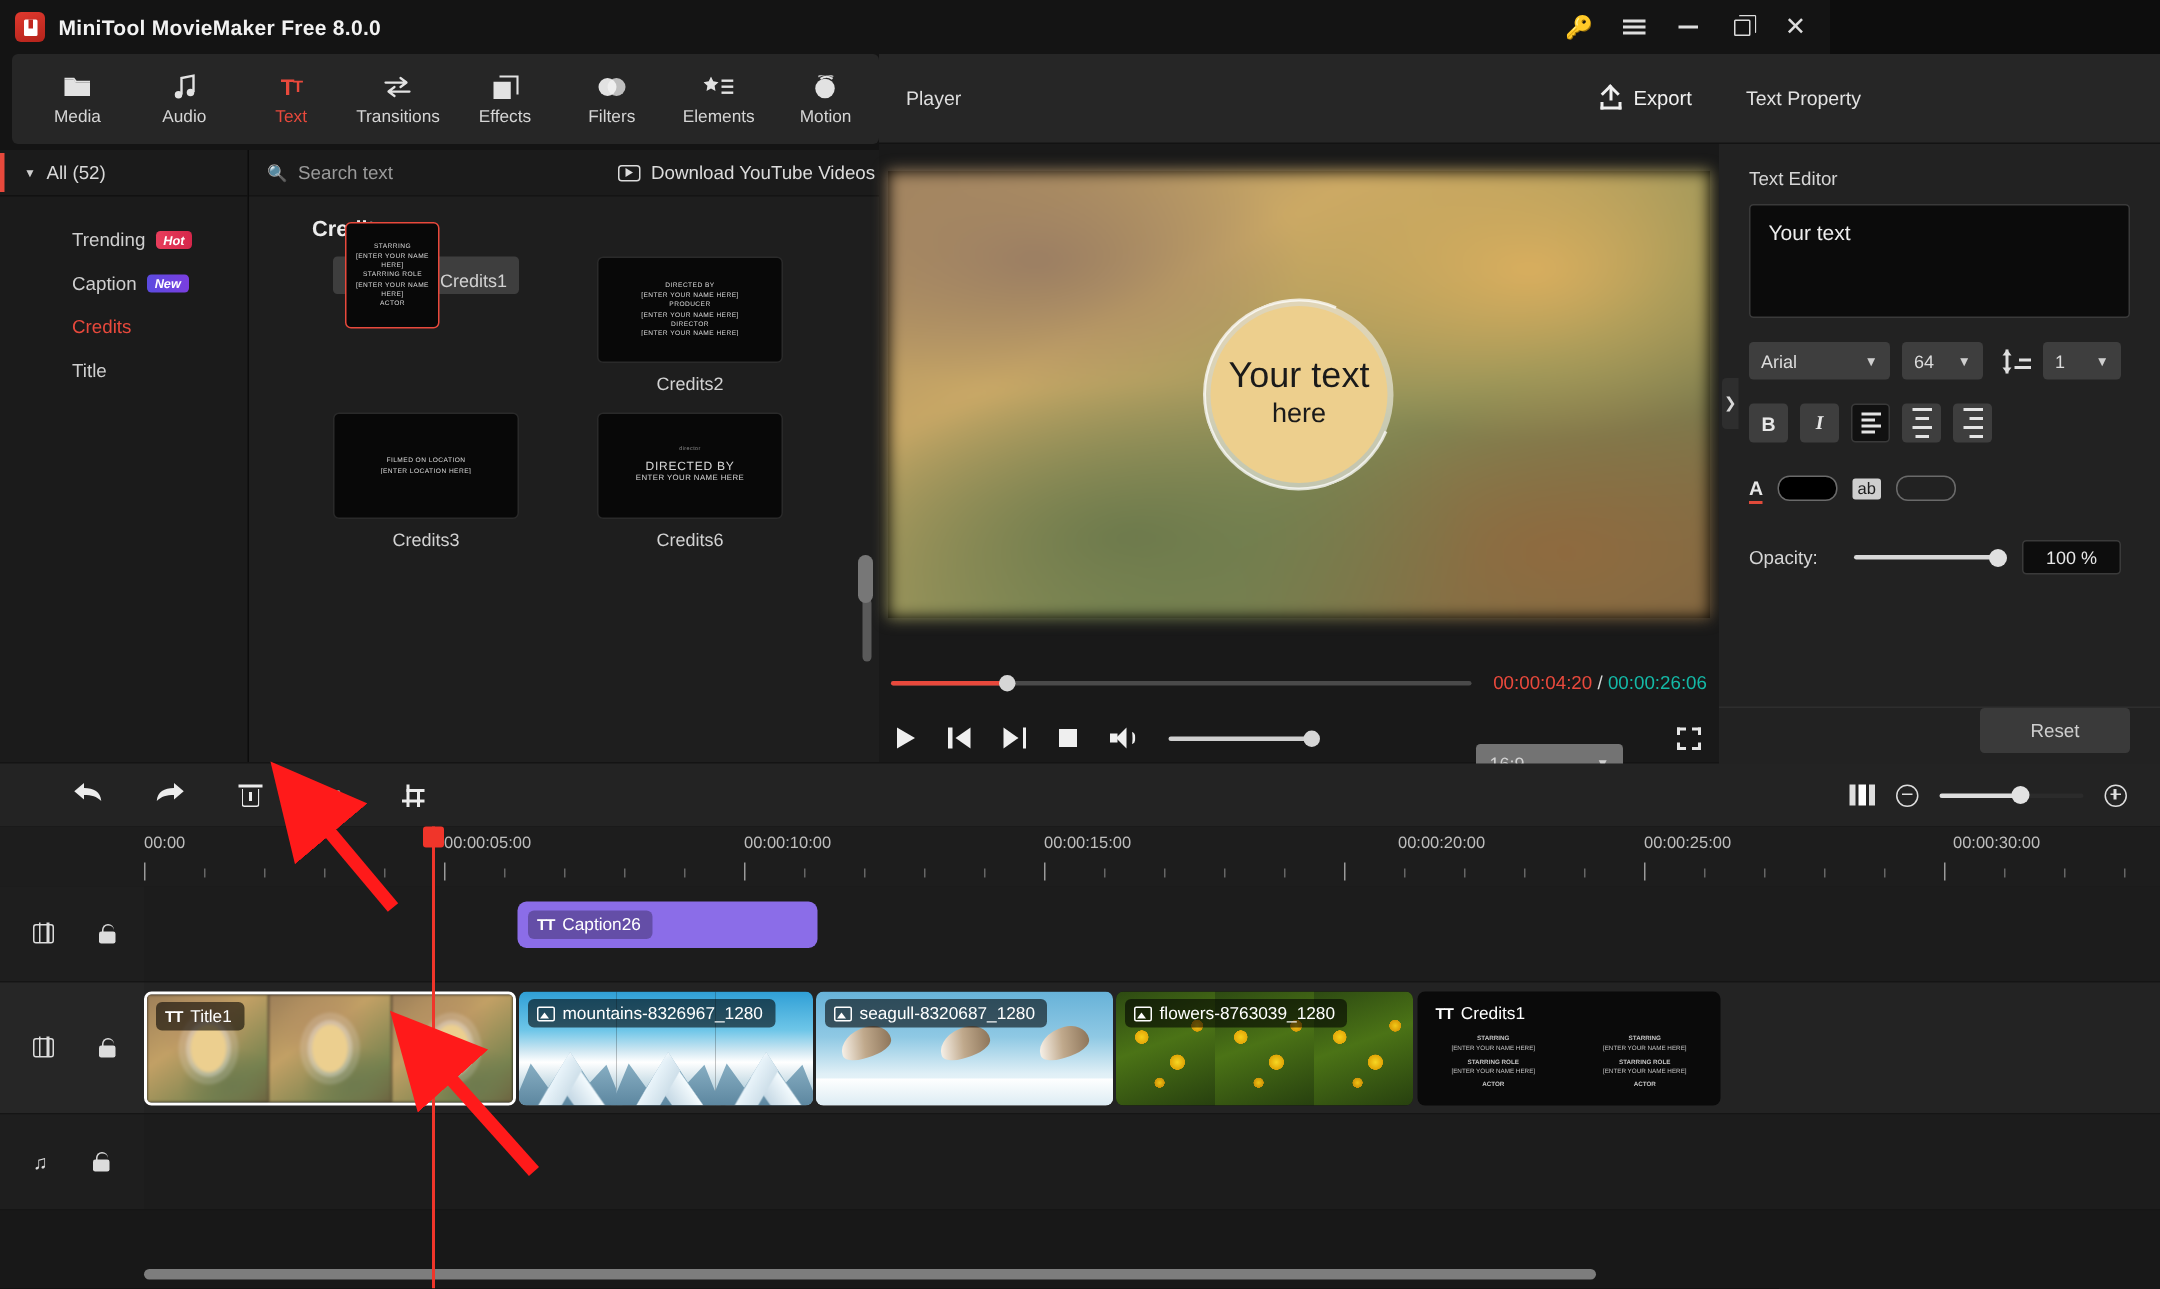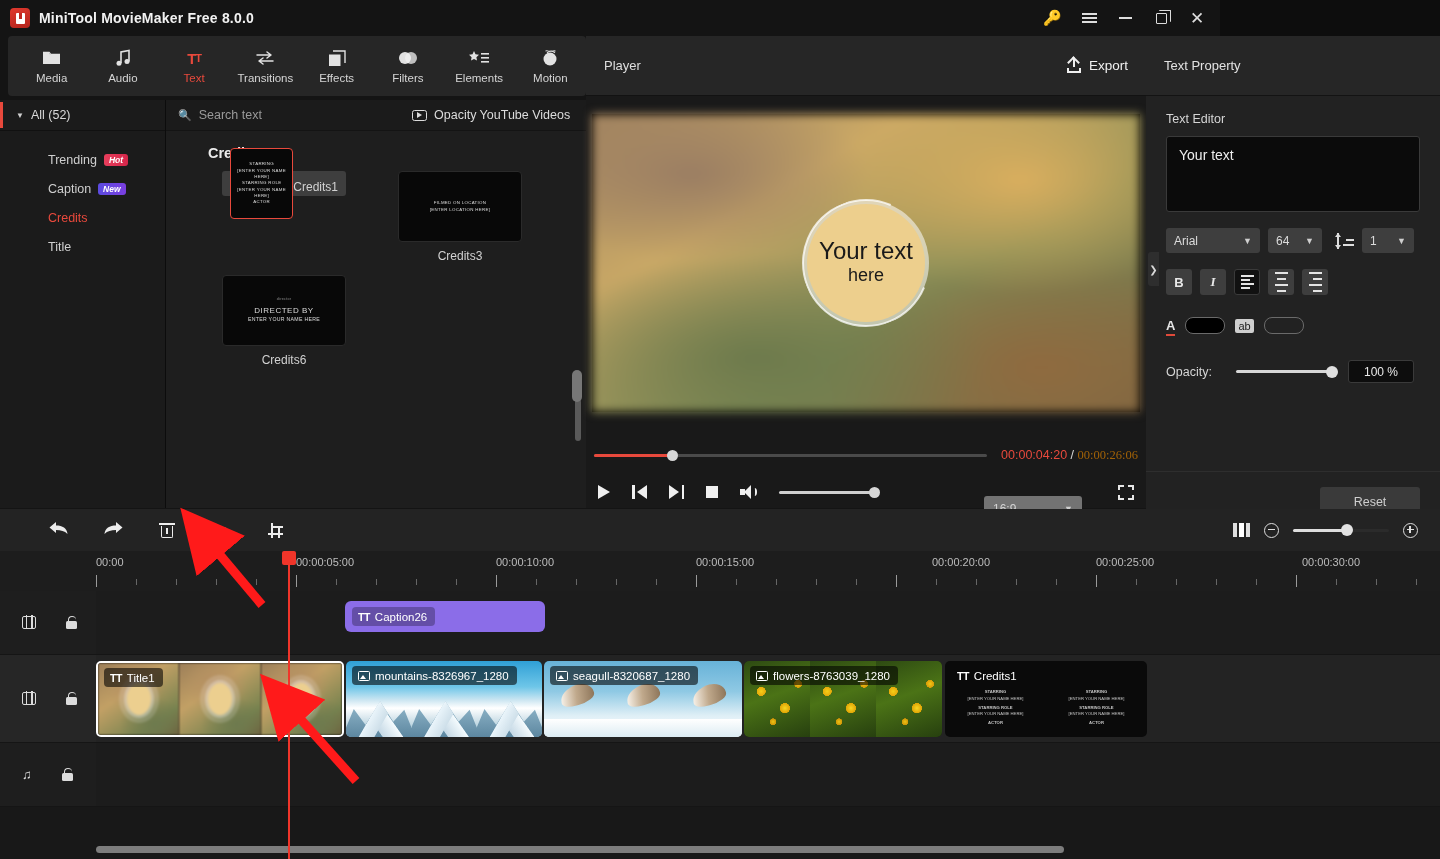--- a/index.html
+++ b/index.html
@@ -122,21 +122,21 @@
   }
   .tc-1{ font-size:24px;color:#1a1a1a;line-height:1;}
   .tc-2{ font-size:18px;color:#1a1a1a;line-height:1.35;}
 
   .pbar-row{ position:absolute; left:0; top:404px; width:560px; height:30px; display:flex; align-items:center; padding:0 8px;}
   .pbar{ flex:1; height:3px; background:#4a4a4a; border-radius:2px; position:relative; cursor:pointer;}
   .pbar .fill{ position:absolute;left:0;top:0;height:3px;width:20%;background:#e8493c;border-radius:2px;}
   .pbar .knob{ position:absolute; left:20%; top:-4px; margin-left:-5.5px; width:11px;height:11px;border-radius:50%;background:#d6d6d6;}
   .times{ margin-left:14px; font-size:12.5px; white-space:nowrap;}
   .times .cur{ color:#e8493c;}
-  .times .tot{ color:#a16207;font-family:Liberation Serif, serif;}
+  .times .tot{ color:#14b8a6;}
 
   .pctrl{ position:absolute; left:0; top:436px; width:560px; height:40px; display:flex;align-items:center;padding:0 12px; gap:22px;}
   .pbtn{ cursor:pointer; color:#efefef; display:flex;align-items:center;}
   .tri{ width:0;height:0;border-left:12px solid #efefef;border-top:7.5px solid transparent;border-bottom:7.5px solid transparent;}
   .prev-ic,.next-ic{ position:relative;width:15px;height:14px;}
   .prev-ic:before{content:"";position:absolute;left:0;top:0;width:2.5px;height:14px;background:#efefef;}
   .prev-ic:after{content:"";position:absolute;right:0;top:0;border-right:10px solid #efefef;border-top:7px solid transparent;border-bottom:7px solid transparent;}
   .next-ic:before{content:"";position:absolute;right:0;top:0;width:2.5px;height:14px;background:#efefef;}
   .next-ic:after{content:"";position:absolute;left:0;top:0;border-left:10px solid #efefef;border-top:7px solid transparent;border-bottom:7px solid transparent;}
   .stop-ic{ width:12px;height:12px;background:#efefef;}
@@ -189,21 +189,21 @@
   .a-underline:after{content:"";position:absolute;left:0;bottom:-3px;width:100%;height:2px;background:#e04a3a;}
   .swatch{ width:40px;height:17px;border-radius:8px;border:1px solid #6a6a6a;}
   .swatch.fg{ background:#000;}
   .swatch.bg{ background:transparent;}
   .ab{ font-size:11px;color:#1c1c1c;background:#cfcfcf;padding:1px 3px;border-radius:2px;}
   .op-row{ display:flex; align-items:center; margin-top:26px;}
   .op-lab{ font-size:12.5px; color:#d6d6d6; width:70px;}
   .op-sl{ width:96px;height:3px;background:#d8d8d8;border-radius:2px;position:relative;cursor:pointer;}
   .op-sl .knob{ position:absolute;right:-6px;top:-4.5px;width:12px;height:12px;border-radius:50%;background:#e0e0e0;}
   .op-val{ margin-left:16px; width:66px;height:23px;background:#0d0d0d;border:1px solid #3a3a3a;border-radius:3px;display:flex;align-items:center;justify-content:center;font-size:12px;color:#e8e8e8;}
-  .rp-foot{ height:60px;background:#222;border-top:1px solid #2e2e2e;display:flex;align-items:center;justify-content:flex-end;padding-right:20px;}
+  .rp-foot{ height:60px;background:#222;border-top:1px solid #2e2e2e;display:flex;justify-content:flex-end;padding-right:20px;}
   .reset{ width:100px;height:30px;background:#3a3a3a;border-radius:3px;display:flex;align-items:center;justify-content:center;font-size:12.5px;color:#cfcfcf;cursor:pointer;}
 
   .collapse-handle{ position:absolute; left:1148px; top:252px; width:11px;height:34px;background:#2e2e2e;border-radius:3px 0 0 3px;display:flex;align-items:center;justify-content:center;color:#d8d8d8;font-size:10px;cursor:pointer;z-index:5;}
   .lib-handle{ position:absolute; left:572px; top:370px; width:10px;height:32px;background:#777;border-radius:5px;cursor:pointer;}
 
   
   .tl-toolbar{ position:absolute; left:0; top:509px; width:1440px; height:42px; background:#232323; display:flex; align-items:center; padding-left:32px; gap:0;}
   .tb{ width:54px;height:34px;display:flex;align-items:center;justify-content:center;cursor:pointer;border-radius:4px;color:#ececec;}
   .undo,.redo{ font-size:18px; }
   .trash{ position:relative;width:14px;height:15px;}
@@ -467,40 +467,53 @@
   </div>
 
   <div class="library">
     <div class="lib-top">
       <div class="search-box">
         <span class="search-ic">🔍</span>
         <span class="search-ph">Search text</span>
       </div>
       <div class="dl-yt">
         <span class="yt-ic"></span>
-        <span>Opacity YouTube Videos</span>
+        <span>Download YouTube Videos</span>
       </div>
     </div>
     <div class="lib-body">
       <div class="lib-title">Credits</div>
       <div class="grid">
 
         <div class="cell sel">
           <div class="thumb">
             <div class="tx">
               <div class="b">STARRING</div>
               <div class="b">[ENTER YOUR NAME HERE]</div>
               <div class="b">STARRING ROLE</div>
               <div class="b">[ENTER YOUR NAME HERE]</div>
               <div class="b">ACTOR</div>
             </div>
           </div>
           <div class="cap">Credits1</div>
         </div>
 
+        <div class="cell">
+          <div class="thumb">
+            <div class="tx">
+              <div class="b">DIRECTED BY</div>
+              <div class="b">[ENTER YOUR NAME HERE]</div>
+              <div class="b">PRODUCER</div>
+              <div class="b">[ENTER YOUR NAME HERE]</div>
+              <div class="b">DIRECTOR</div>
+              <div class="b">[ENTER YOUR NAME HERE]</div>
+            </div>
+          </div>
+          <div class="cap">Credits2</div>
+        </div>
 
         <div class="cell">
           <div class="thumb">
             <div class="tx">
               <div class="b">FILMED ON LOCATION</div>
               <div class="b">[ENTER LOCATION HERE]</div>
             </div>
           </div>
           <div class="cap">Credits3</div>
         </div>

